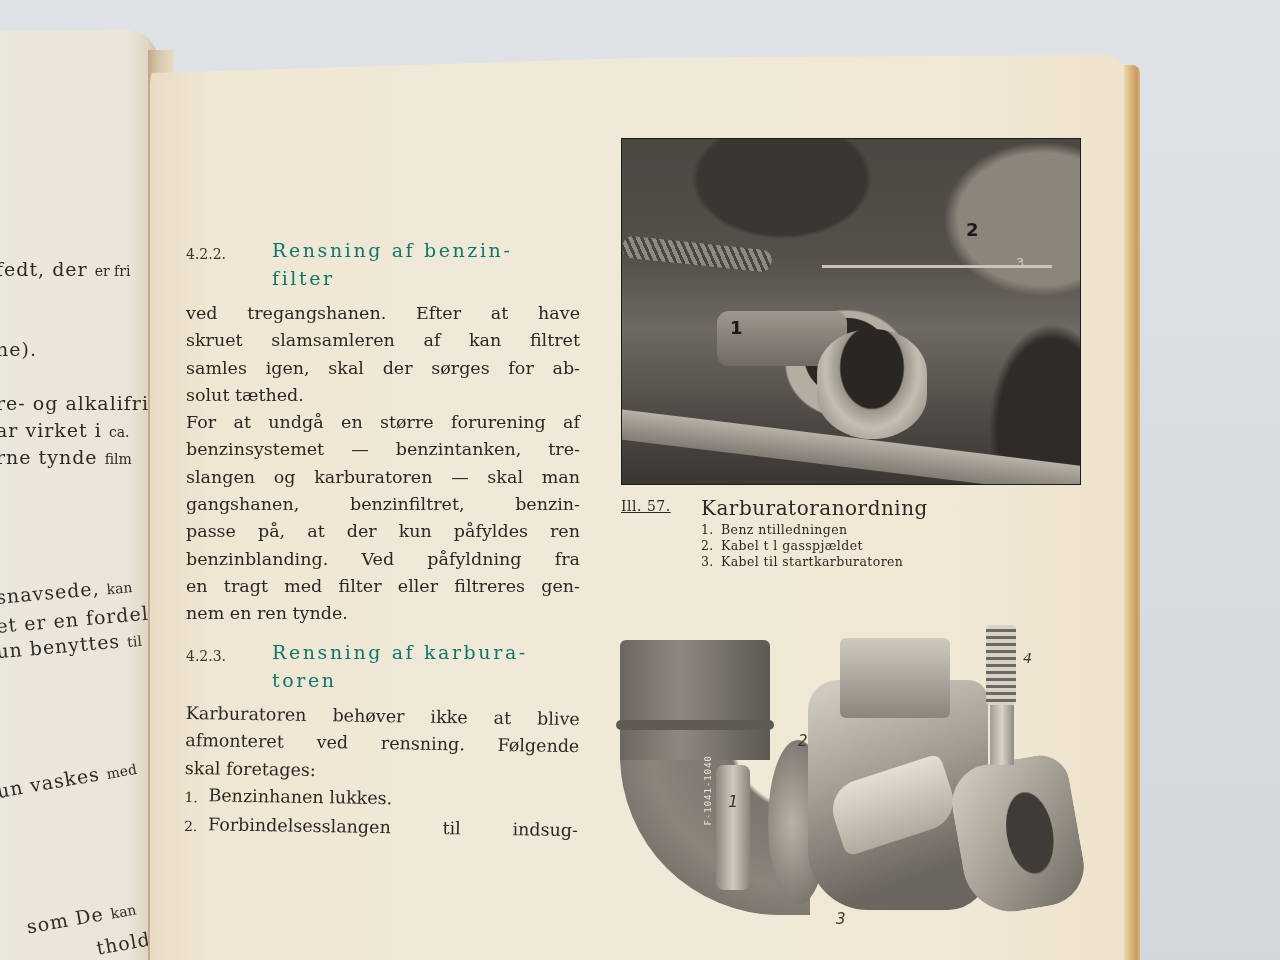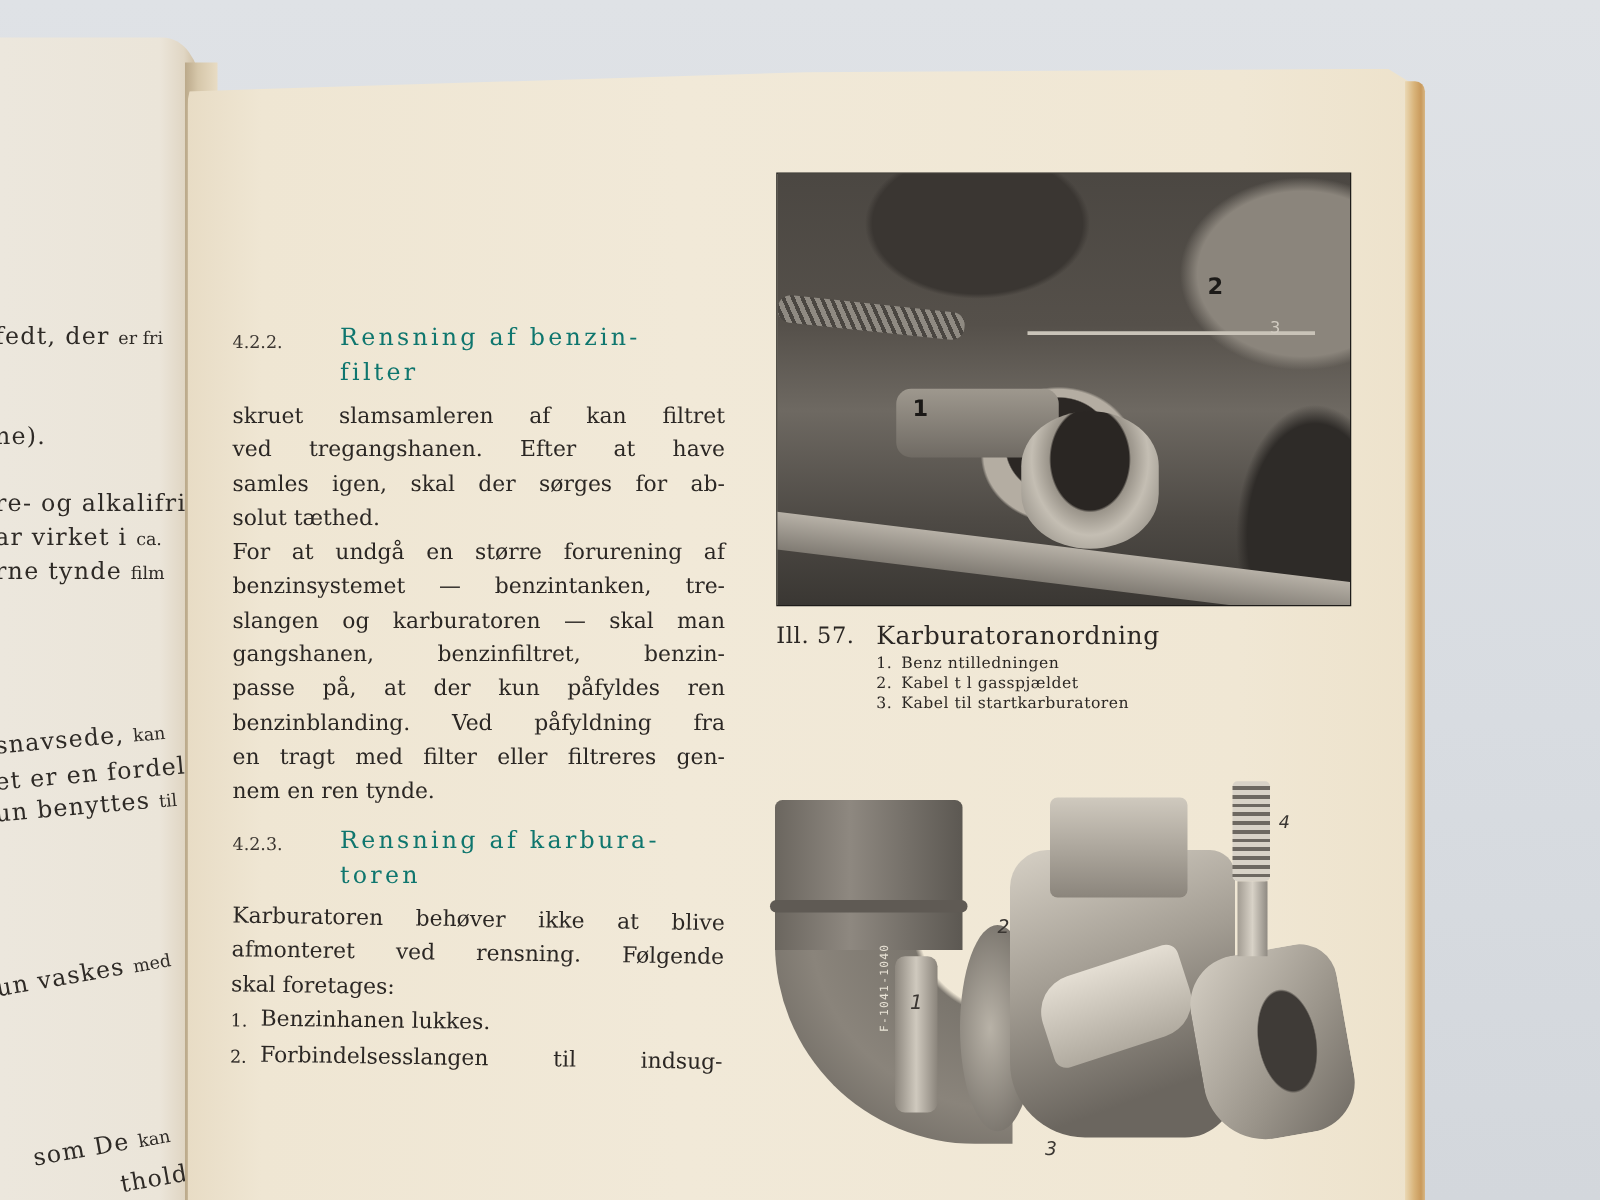--- a/index.html
+++ b/index.html
@@ -62,21 +62,20 @@
       left: 186px; top: 236px;
       width: 394px;
       font-size: 17.5px;
       line-height: 27.3px;
       color: #2b2724;
     }
     .sec-head {
       display: flex;
       align-items: flex-start;
       margin-bottom: 6px;
-      margin-top: 20px;
     }
     .sec-num {
       width: 86px;
       font-size: 14px;
       padding-top: 5px;
       color: #3a3530;
     }
     .sec-title {
       font-size: 19px;
       letter-spacing: 2.6px;
@@ -145,21 +144,21 @@
     .fig1 .lbl.l3 { left: 394px; top: 116px; font-size: 13px; color: #d0cac0; font-weight: normal; }
 
     
     .caption {
       position: absolute;
       left: 621px; top: 496px;
       width: 420px;
       color: #2b2724;
     }
     .cap-head { display: flex; font-size: 15px; letter-spacing: 0.5px; }
-    .cap-head .num { width: 80px; font-size: 18px; padding-top: 2px; }
+    .cap-head .num { width: 80px; font-size: 14px; padding-top: 2px; text-decoration: underline; }
     .cap-head .title { font-size: 20px; }
     .cap-list { margin-left: 80px; margin-top: 2px; }
     .cap-list .ci { font-size: 12.5px; line-height: 16px; display: flex; letter-spacing: 0.4px; }
     .cap-list .ci .n { width: 20px; }
 
     
     .fig2 {
       position: absolute;
       left: 618px; top: 620px;
       width: 470px; height: 340px;
@@ -264,22 +263,22 @@
 <div class="col">
   <div class="sec-head">
     <div class="sec-num">4.2.2.</div>
     <div class="sec-title">
       <div>Rensning af benzin-</div>
       <div>filter</div>
     </div>
   </div>
 
   <div class="para" style="margin-top:8px;">
+    <span class="line">ved tregangshanen. Efter at have</span>
     <span class="line">skruet slamsamleren af kan filtret</span>
-    <span class="line">ved tregangshanen. Efter at have</span>
     <span class="line">samles igen, skal der sørges for ab-</span>
     <span class="line last">solut tæthed.</span>
   </div>
 
   <div class="para">
     <span class="line">For at undgå en større forurening af</span>
     <span class="line">benzinsystemet — benzintanken, tre-</span>
     <span class="line">slangen og karburatoren — skal man</span>
     <span class="line">gangshanen, benzinfiltret, benzin-</span>
     <span class="line">passe på, at der kun påfyldes ren</span>

